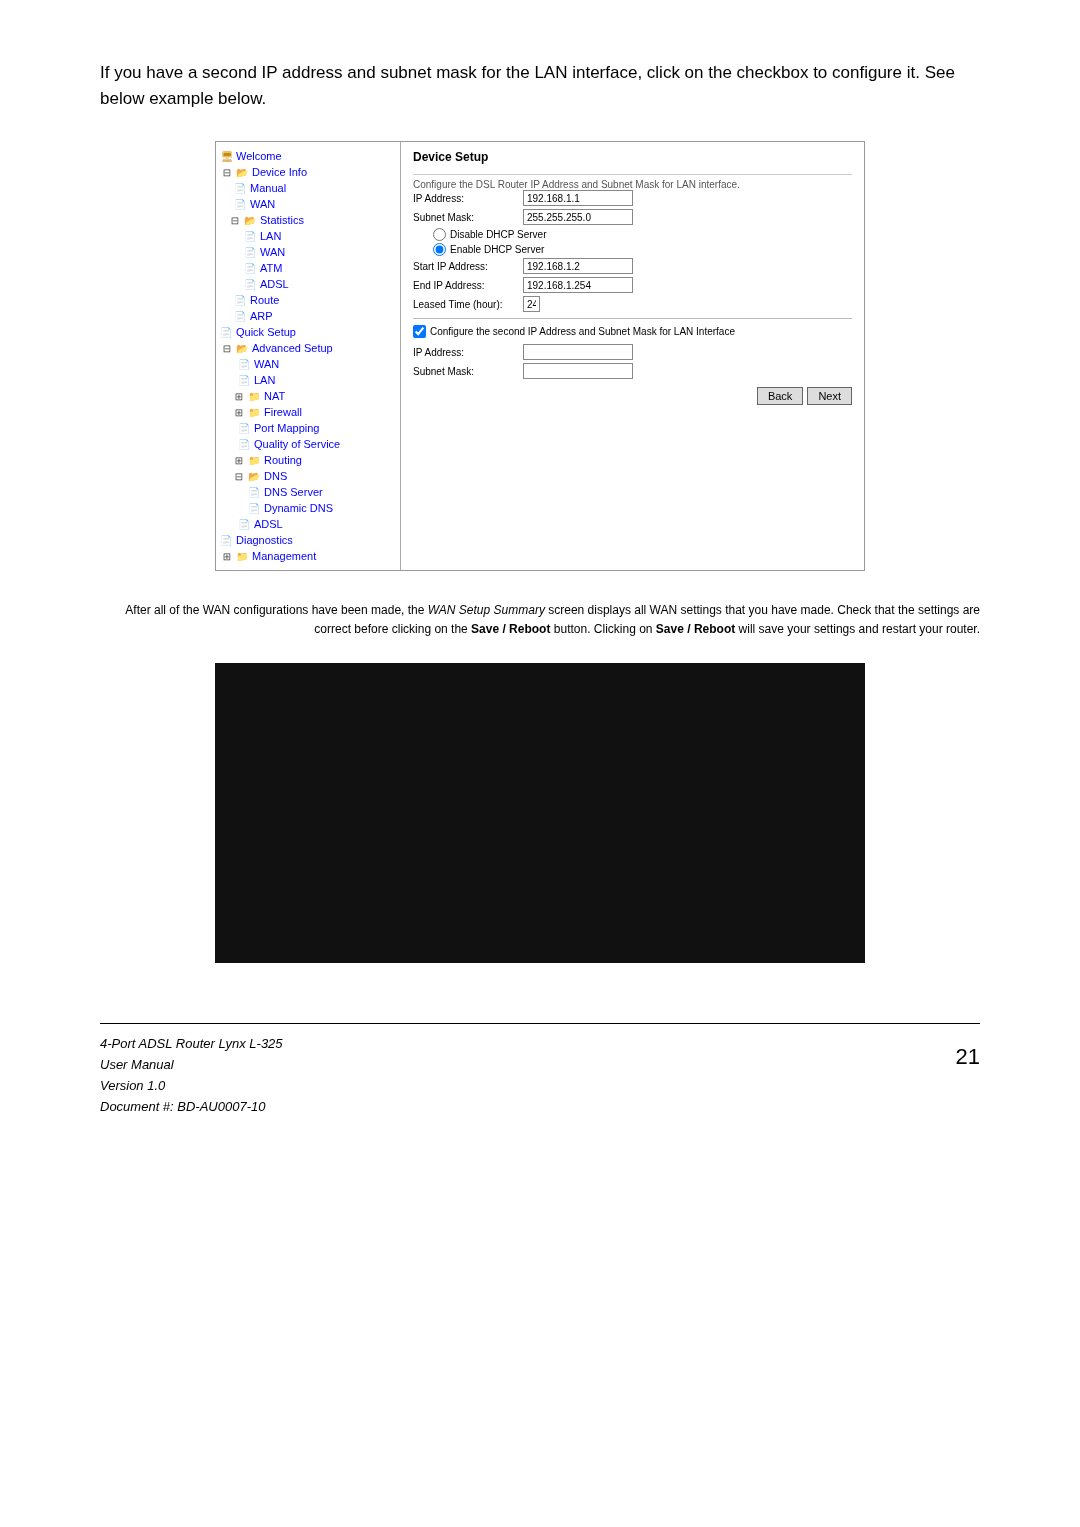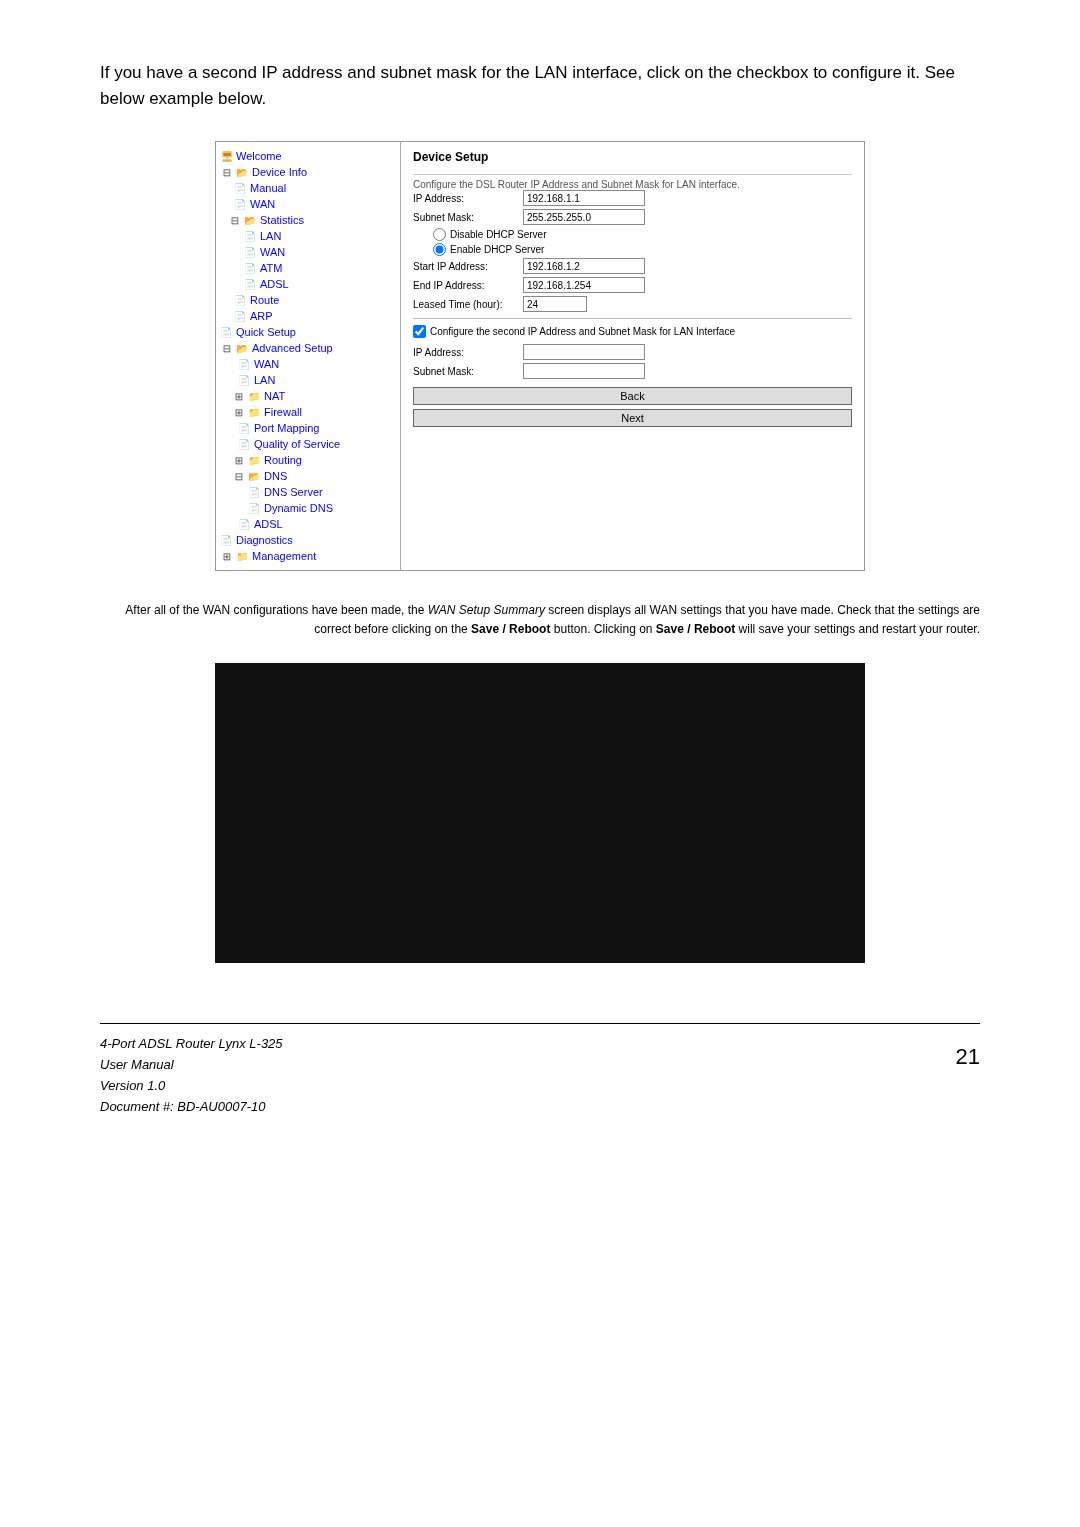--- a/index.html
+++ b/index.html
@@ -92,21 +92,21 @@
       width: 110px;
       font-size: 10px;
       text-align: left;
       padding-right: 6px;
       color: #000;
     }
     .form-input {
       border: 1px solid #888;
       font-size: 10px;
       padding: 1px 3px;
-      width: 122px;
+      width: 110px;
       height: 16px;
     }
 
     .radio-row {
       display: flex;
       align-items: center;
       margin: 2px 0 2px 20px;
       font-size: 10px;
     }
     .radio-row input[type=radio] {
@@ -127,21 +127,20 @@
     }
     .checkbox-row input[type=checkbox] {
       margin-right: 4px;
     }
 
     .btn-row {
       display: flex;
       justify-content: flex-end;
       gap: 4px;
       margin-top: 8px;
-      flex-direction: column;
     }
     .btn {
       font-size: 11px;
       padding: 2px 10px;
       border: 1px solid #666;
       background: #ddd;
       cursor: pointer;
     }
 
     
@@ -363,21 +362,21 @@
       <input class="form-input" type="text" value="192.168.1.2" style="">
     </div>
 
     <div class="form-row">
       <span class="form-label">End IP Address:</span>
       <input class="form-input" type="text" value="192.168.1.254" style="">
     </div>
 
     <div class="form-row">
       <span class="form-label">Leased Time (hour):</span>
-      <input class="form-input" type="text" style="width: 64px;" value="24">
+      <input class="form-input" type="text" style="width: 17px;" value="24">
     </div>
 
     <hr class="divider-line">
 
     <div class="checkbox-row">
       <input type="checkbox" checked="" style="">
       <span>Configure the second IP Address and Subnet Mask for LAN Interface</span>
     </div>
 
     <div class="form-row">

